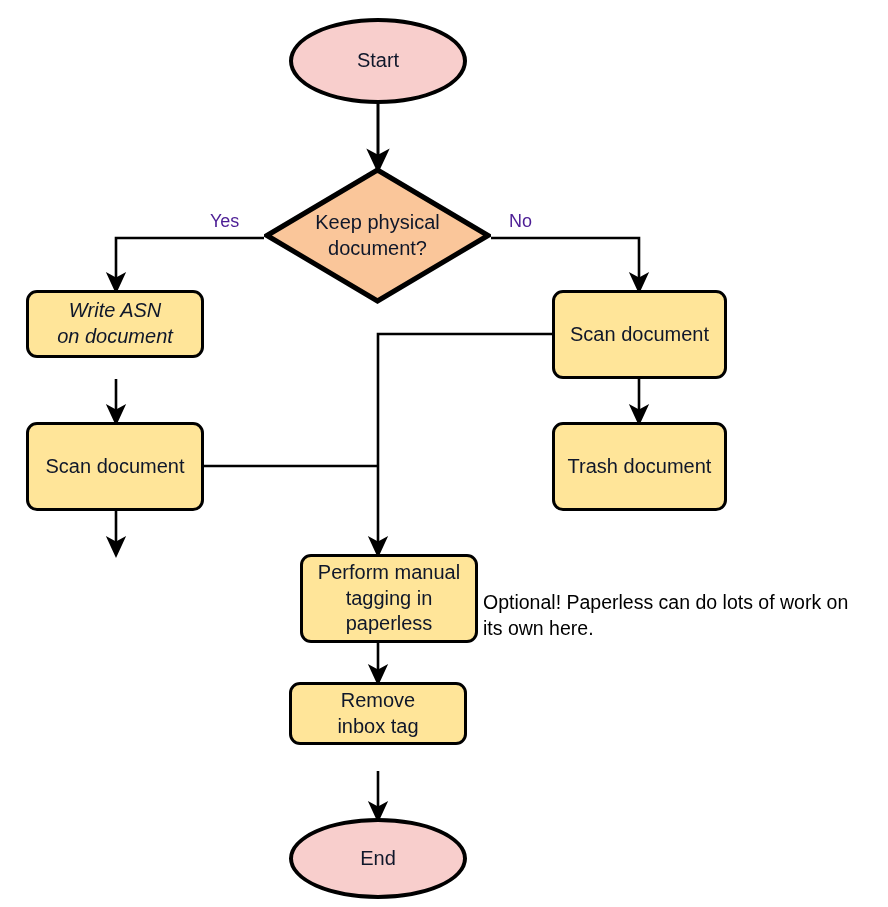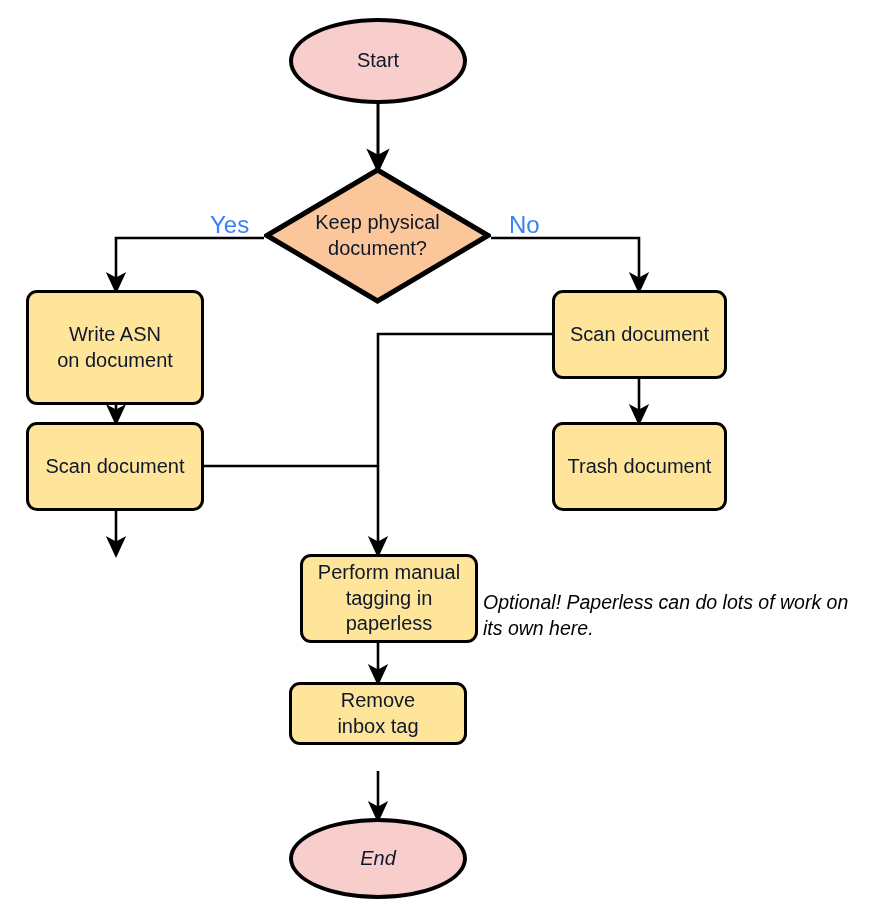--- a/index.html
+++ b/index.html
@@ -58,28 +58,27 @@
     width: 100%;
     height: 100%;
     z-index: 0;
   }
   .decision-label {
     position: relative;
     z-index: 1;
   }
   .edge-label {
     position: absolute;
-    font-size: 24px;
-    color: #3b82f6;
+    font-size: 18px;
+    color: #4c1d95;
     z-index: 3;
     white-space: nowrap;
   }
   .annotation {
     position: absolute;
-    font-style: italic;
     font-size: 19.5px;
     line-height: 1.35;
     color: #000000;
     z-index: 3;
     white-space: pre-line;
   }
 </style>
 </head>
 <body>
 
@@ -121,21 +120,21 @@
     <svg class="decision-shape" viewBox="0 0 227 137" preserveAspectRatio="none" xmlns="http://www.w3.org/2000/svg">
       <polygon points="113.5,3 224,68.5 113.5,134 3,68.5" fill="#FAC69A" stroke="#000000" stroke-width="5"></polygon>
     </svg>
     <span class="decision-label">Keep physical
 document?</span>
   </div>
 
   <div class="edge-label" style="left:210px; top:211px;">Yes</div>
   <div class="edge-label" style="left:509px; top:211px;text-align:center;">No</div>
 
-  <div class="node node-process" style="left:26px; top:290px; width:178px; height:115px;">
+  <div class="node node-process" style="left:26px; top:290px; width:178px; height:68px;font-style:italic;">
     <span>Write ASN
 on document</span>
   </div>
 
   <div class="node node-process" style="left:26px; top:422px; width:178px; height:89px;">
     <span>Scan document</span>
   </div>
 
 
   <div class="node node-process" style="left:552px; top:290px; width:175px; height:89px;">
@@ -150,20 +149,20 @@
     <span>Perform manual
 tagging in
 paperless</span>
   </div>
 
   <div class="node node-process" style="left:289px; top:682px; width:178px; height:63px;">
     <span>Remove
 inbox tag</span>
   </div>
 
-  <div class="node node-terminal" style="left:289px; top:818px; width:178px; height:81px;font-style:italic;">
+  <div class="node node-terminal" style="left:289px; top:818px; width:178px; height:81px;">
     <span>End</span>
   </div>
 
   <div class="annotation" style="left:483px; top:589px; width:400px;">Optional! Paperless can do lots of work on
 its own here.</div>
 
 </div>
 
 </body></html>

